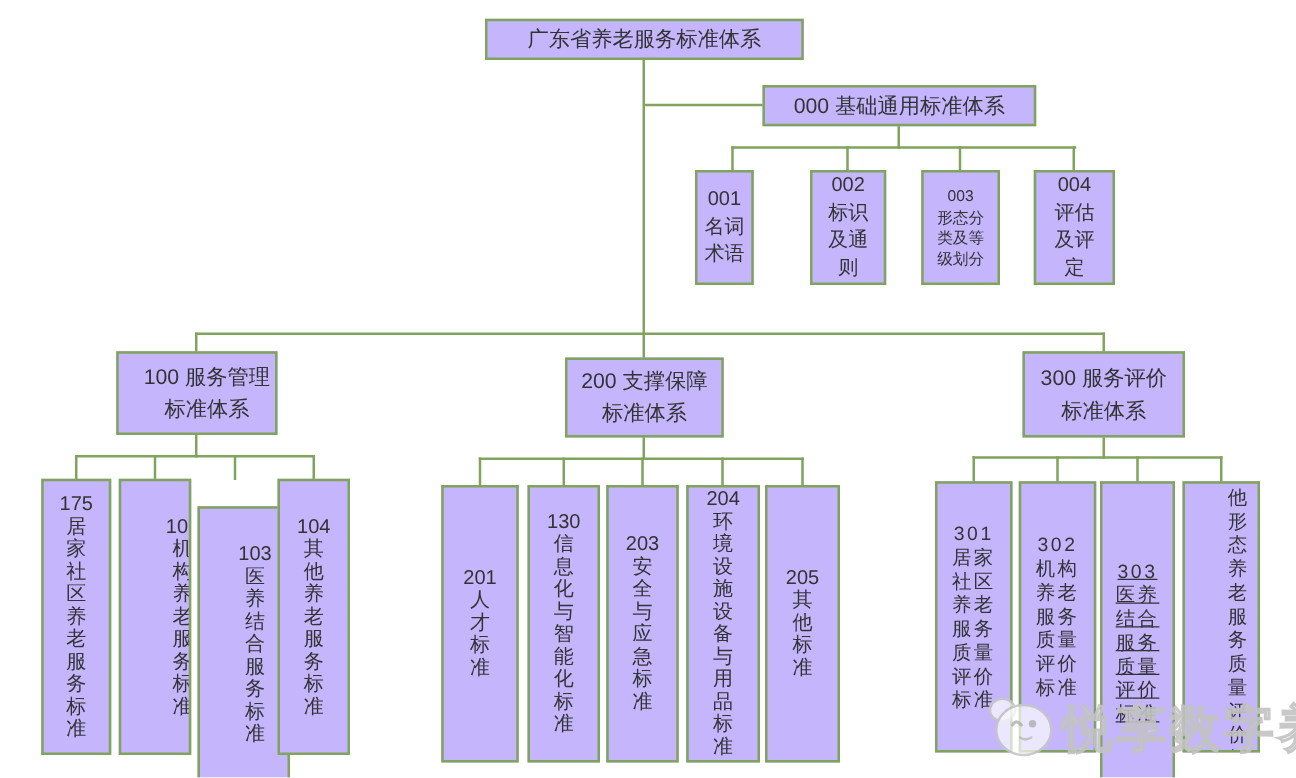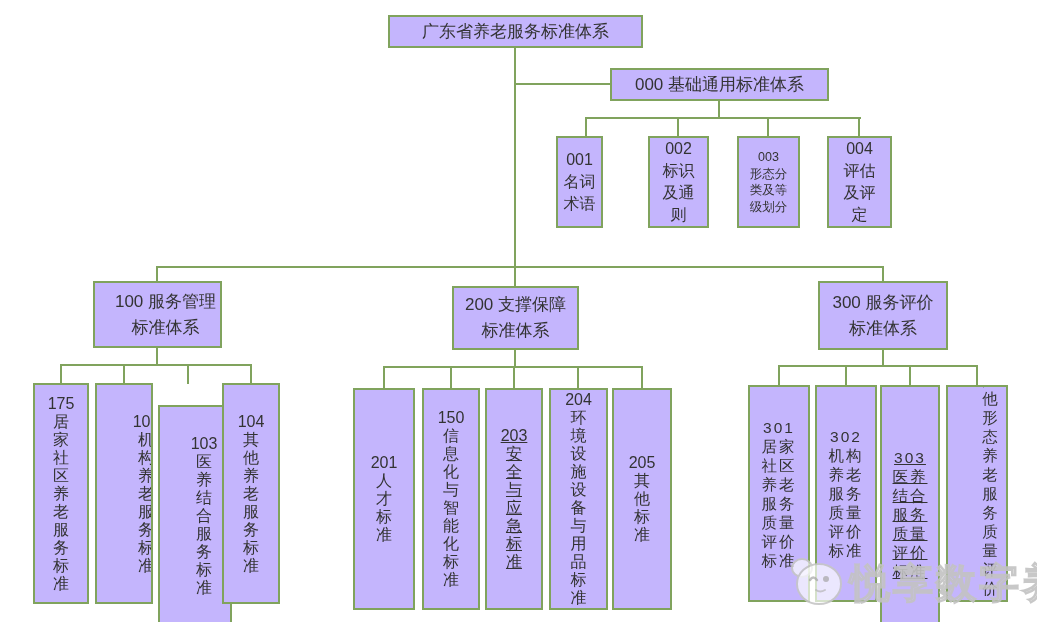--- a/index.html
+++ b/index.html
@@ -140,31 +140,31 @@
 服
 务
 标
 准</div>
 
   <div class="box tall" style="left:353px;top:388px;width:62px;height:222px;">201
 人
 才
 标
 准</div>
-  <div class="box tall" style="left:422px;top:388px;width:58px;height:222px;">150
+  <div class="box tall" style="left:422px;top:388px;width:58px;height:222px;">130
 信
 息
 化
 与
 智
 能
 化
 标
 准</div>
-  <div class="box tall" style="left:485px;top:388px;width:58px;height:222px;text-decoration:underline;">203
+  <div class="box tall" style="left:485px;top:388px;width:58px;height:222px;">203
 安
 全
 与
 应
 急
 标
 准</div>
   <div class="box tall" style="left:549px;top:388px;width:59px;height:222px;">204
 环
 境

